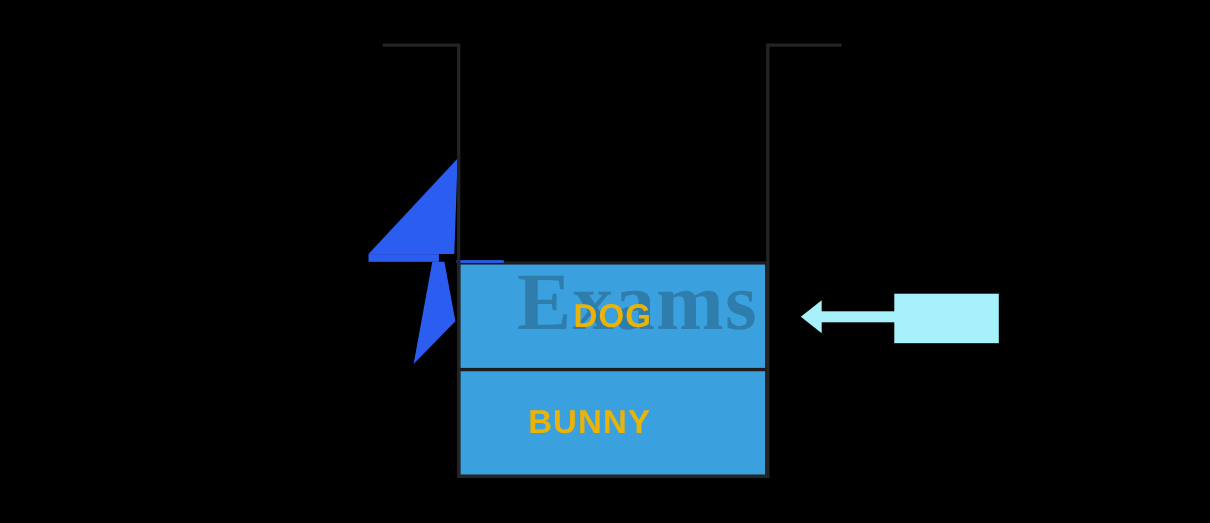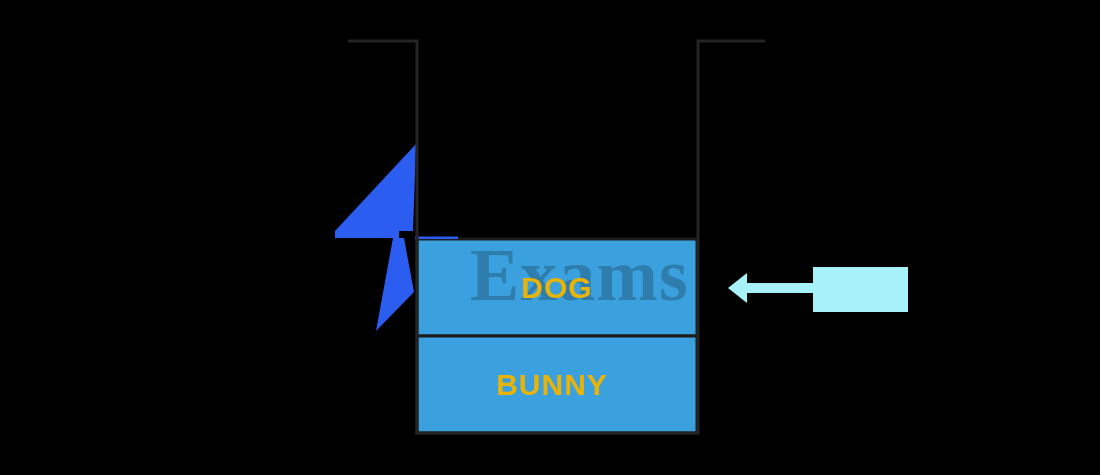--- a/index.html
+++ b/index.html
@@ -26,21 +26,21 @@
     align-items: center;
     justify-content: center;
     color: #eab308;
     font-size: 30px;
     letter-spacing: 1px;
     font-family: "Liberation Sans", sans-serif;
     pointer-events: none;
     font-weight: bold;
   }
   .label-dog    { left: 417px; top: 239px; width: 280px; height: 97px; }
-  .label-bunny  { left: 412px; top: 336px; width: 280px; height: 97px; }
+  .label-bunny  { left: 396px; top: 336px; width: 280px; height: 97px; }
   .label-top    { left: 813px; top: 267px; width: 95px;  height: 45px; }
   .watermark-text {
     position: absolute;
     left: 470px;
     top: 238px;
     height: 74px;
     line-height: 74px;
     font-size: 74px;
     font-weight: bold;
     letter-spacing: 1px;

